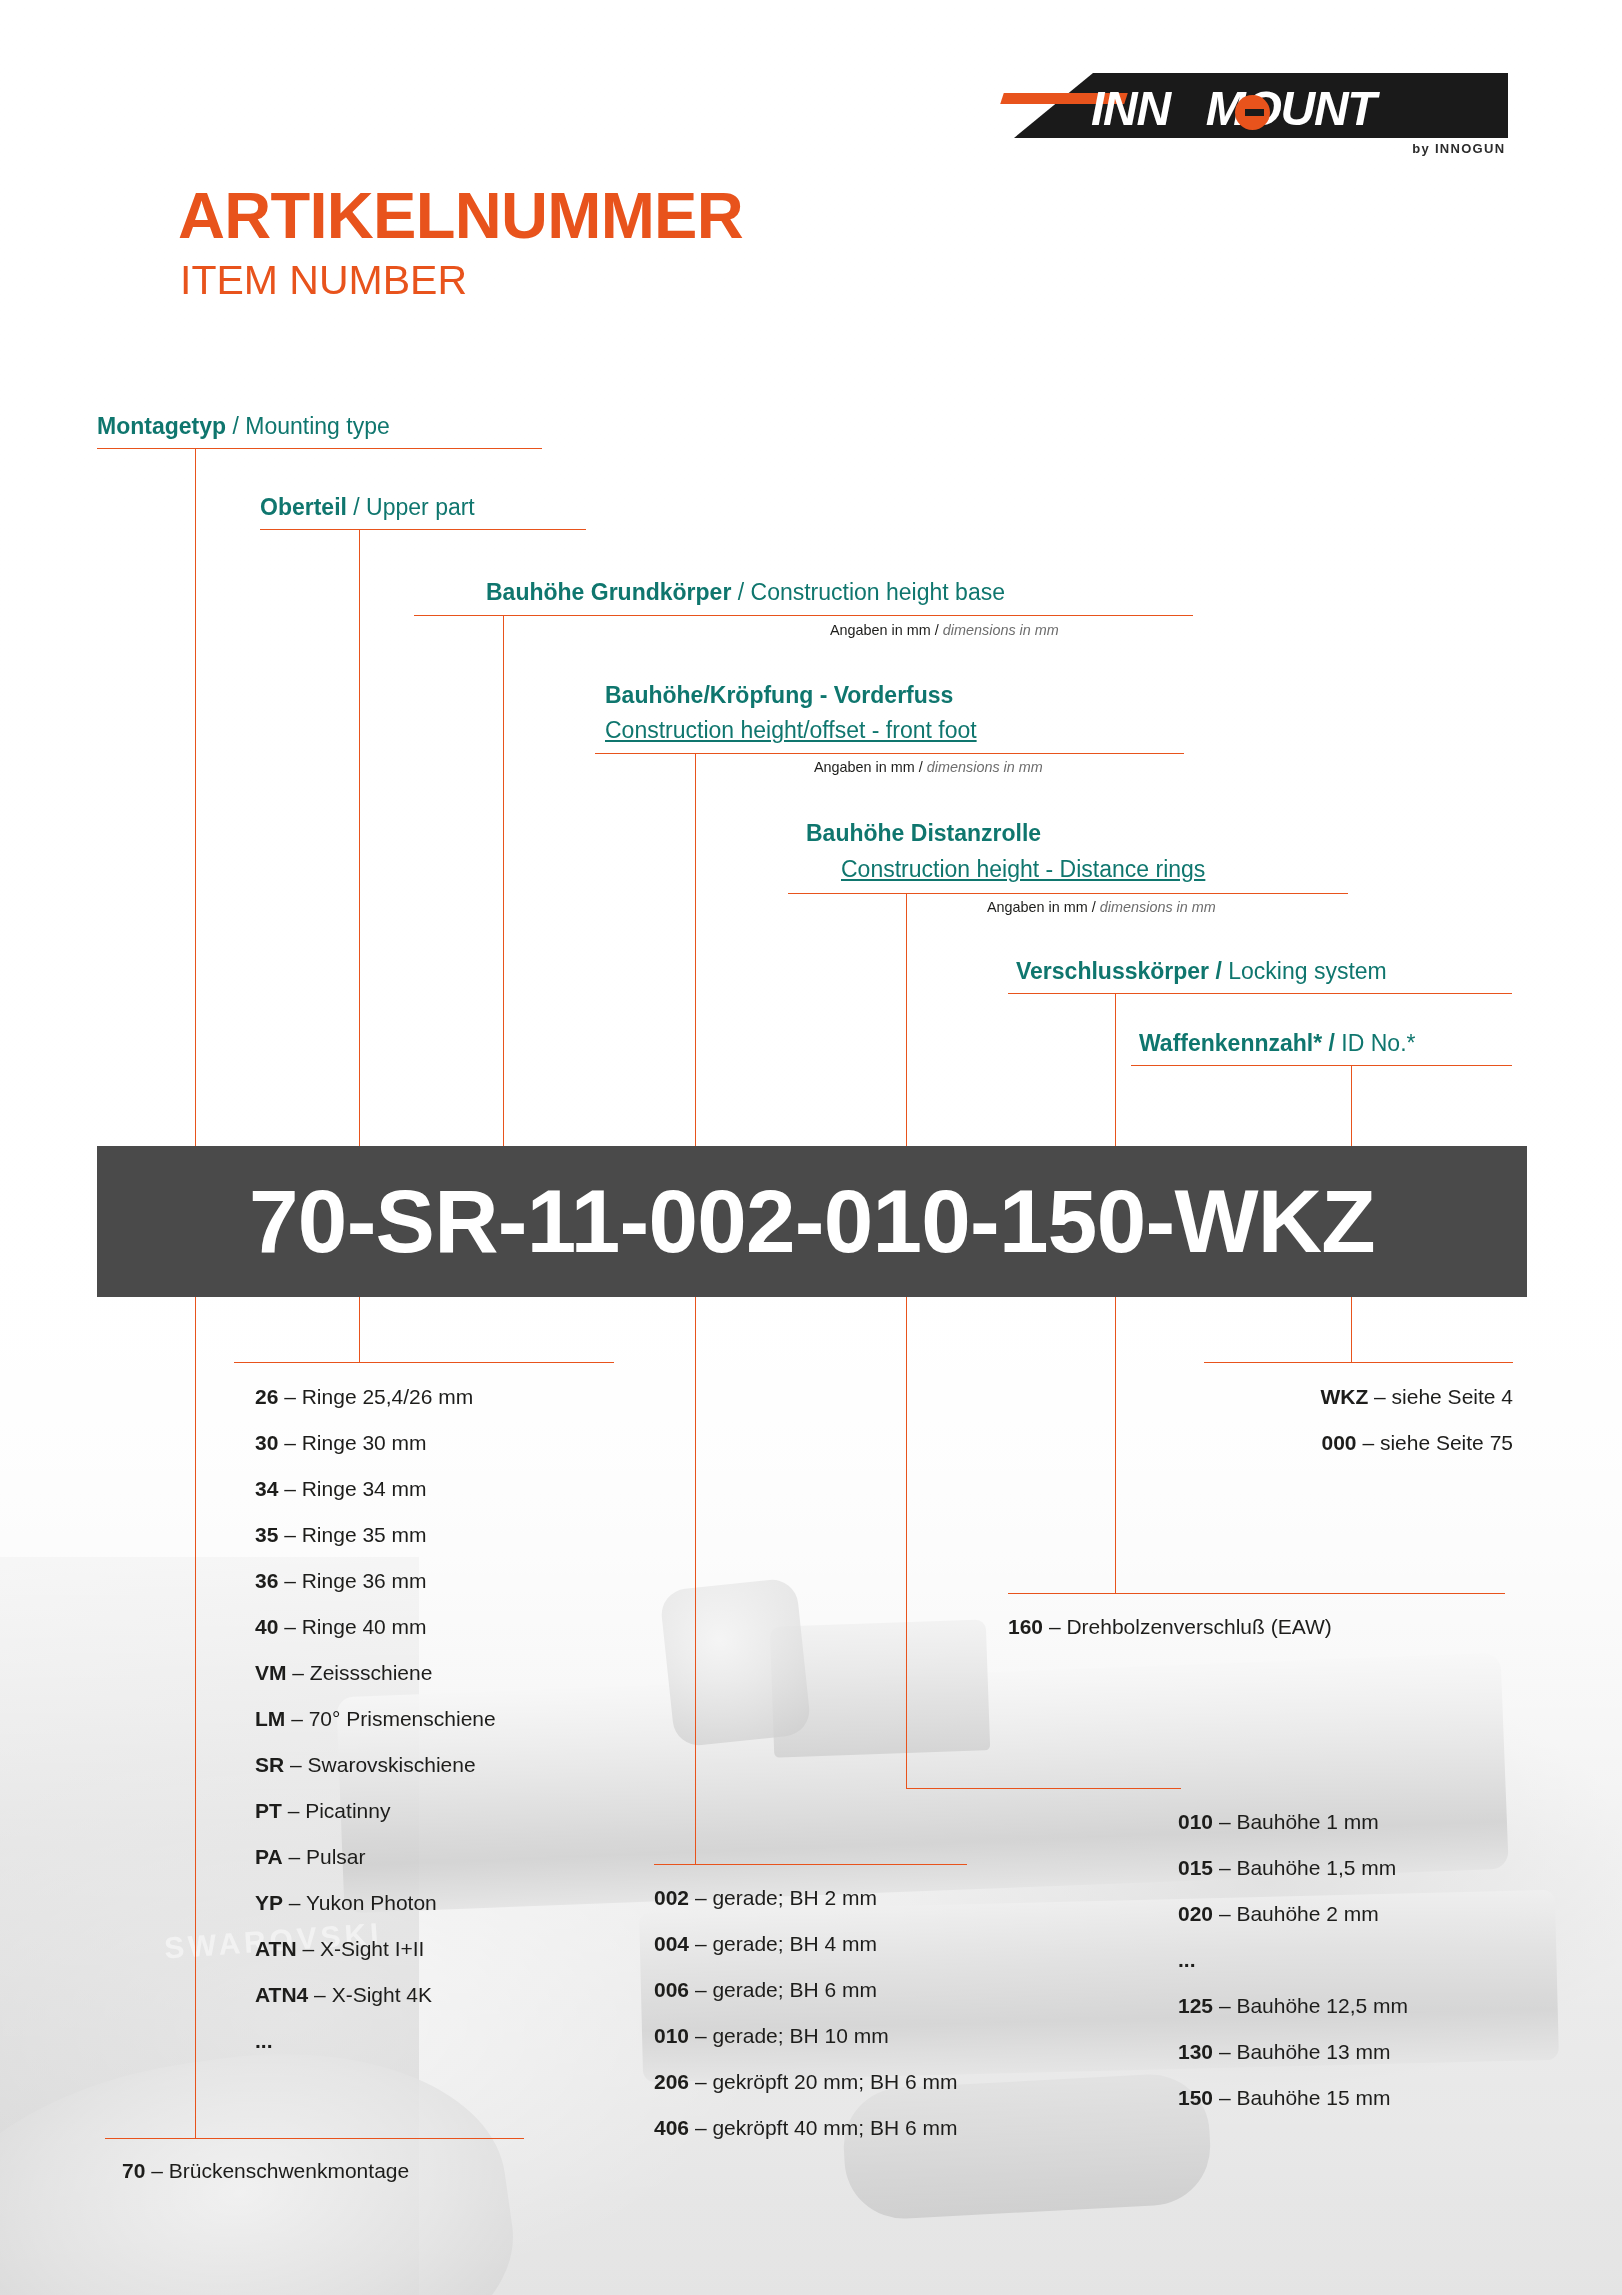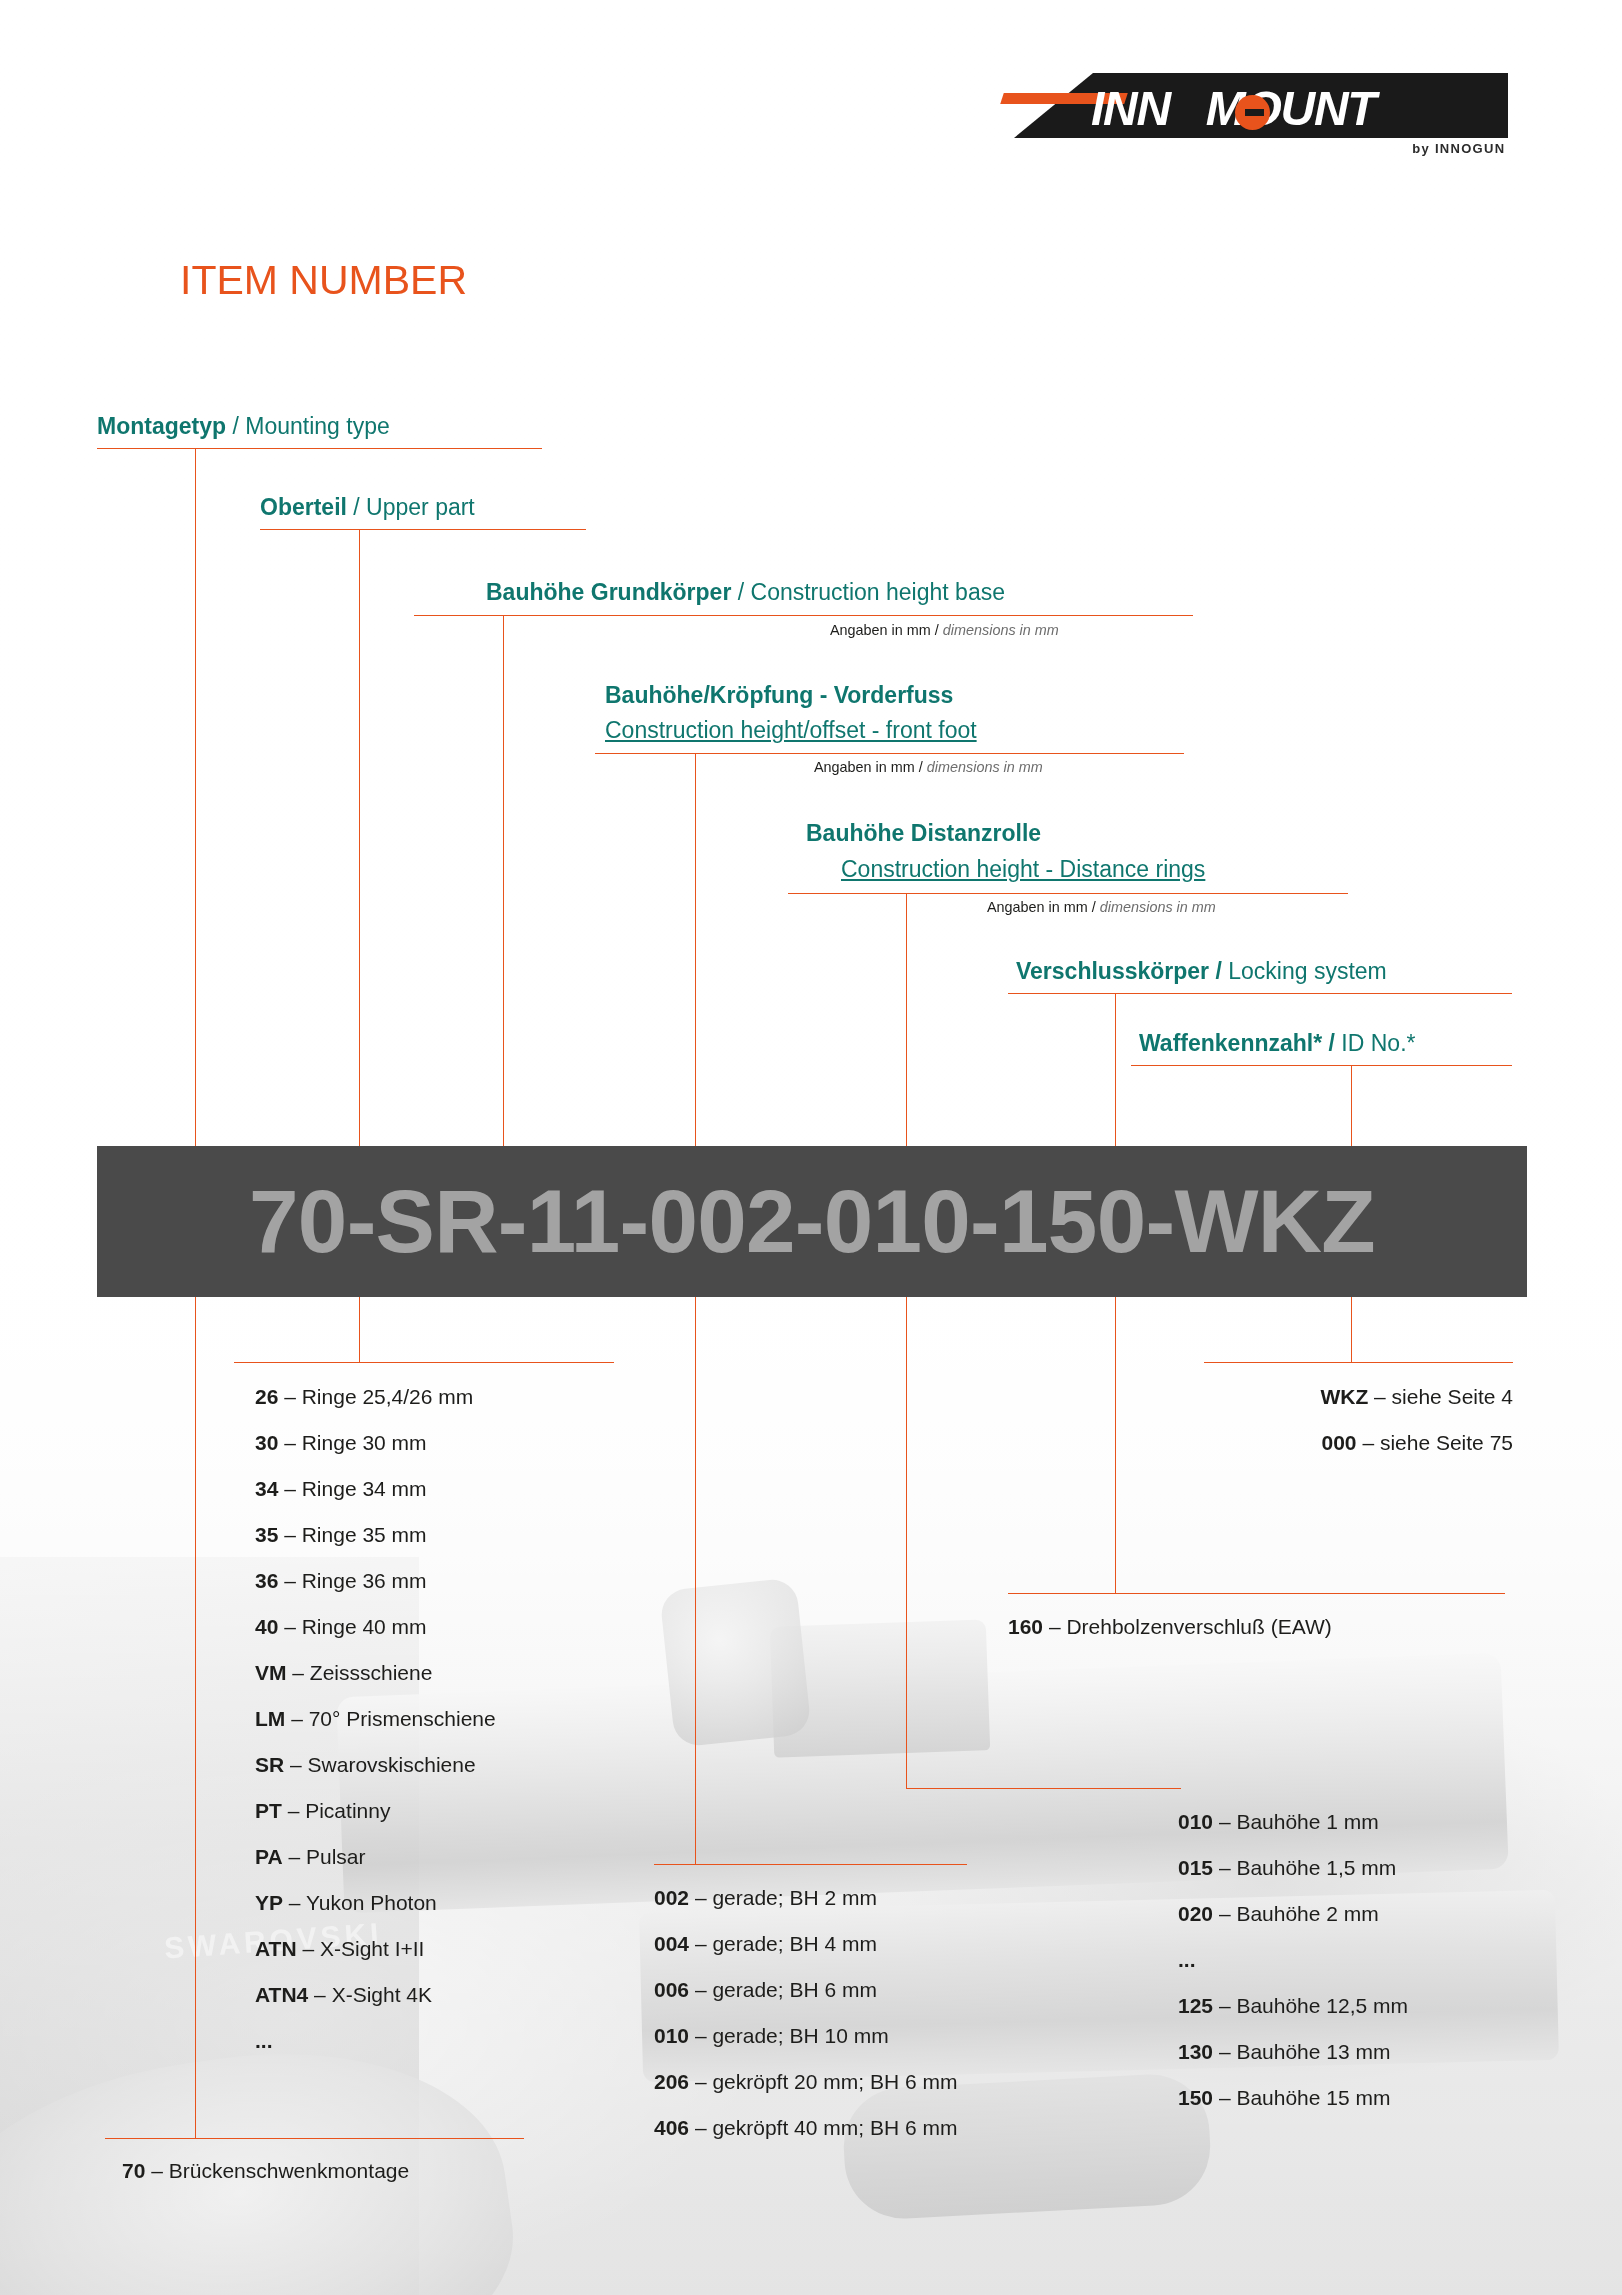--- a/index.html
+++ b/index.html
@@ -149,21 +149,21 @@
   .hline { position: absolute; height: 1.3px; background: #e8531c; }
 
   
   #code-bar {
     position: absolute; left: 97px; top: 1146px; width: 1430px; height: 151px;
     background: #4a4a4a;
   }
   #code-text {
     position: absolute; left: 0; top: 0; width: 1430px; height: 151px;
     display: flex; align-items: center; justify-content: center;
-    color: #a3a3a3; font-size: 89px; font-weight: 800; letter-spacing: -0.7px;
+    color: #ffffff; font-size: 89px; font-weight: 800; letter-spacing: -0.7px;
   }
 
   
   .legend { position: absolute; }
   .legend-row {
     font-size: 21px; line-height: 46px; white-space: nowrap; color: #1d1d1b;
   }
   .legend-row .k { font-weight: 700; }
   .legend-row .v { font-weight: 400; }
   .legend-right { text-align: right; }
@@ -188,20 +188,21 @@
   <div id="logo">
     <div id="logo-bar"></div>
     <div id="logo-stripe"></div>
     <div id="logo-text">
       <span class="inno">INN</span><span style="visibility:hidden">O</span><span class="mount">MOUNT</span>
     </div>
     <div id="logo-dot"></div>
     <div id="logo-sub">by INNOGUN</div>
   </div>
 
+  <div id="title-main">ARTIKELNUMMER</div>
   <div id="title-sub">ITEM NUMBER</div>
 
   <div class="lbl lbl-line1" style="left:97px; top:412px;">
     <span class="de">Montagetyp</span><span class="en"> / </span><span class="en">Mounting type</span>
   </div>
   <div class="lbl-underline" style="left:97px; top:448px; width:445px;"></div>
   <div class="vline" style="left:195px; top:448px; height:700px;"></div>
 
   <div class="lbl lbl-line1" style="left:260px; top:493px;">
     <span class="de">Oberteil</span><span class="en"> / </span><span class="en">Upper part</span>

